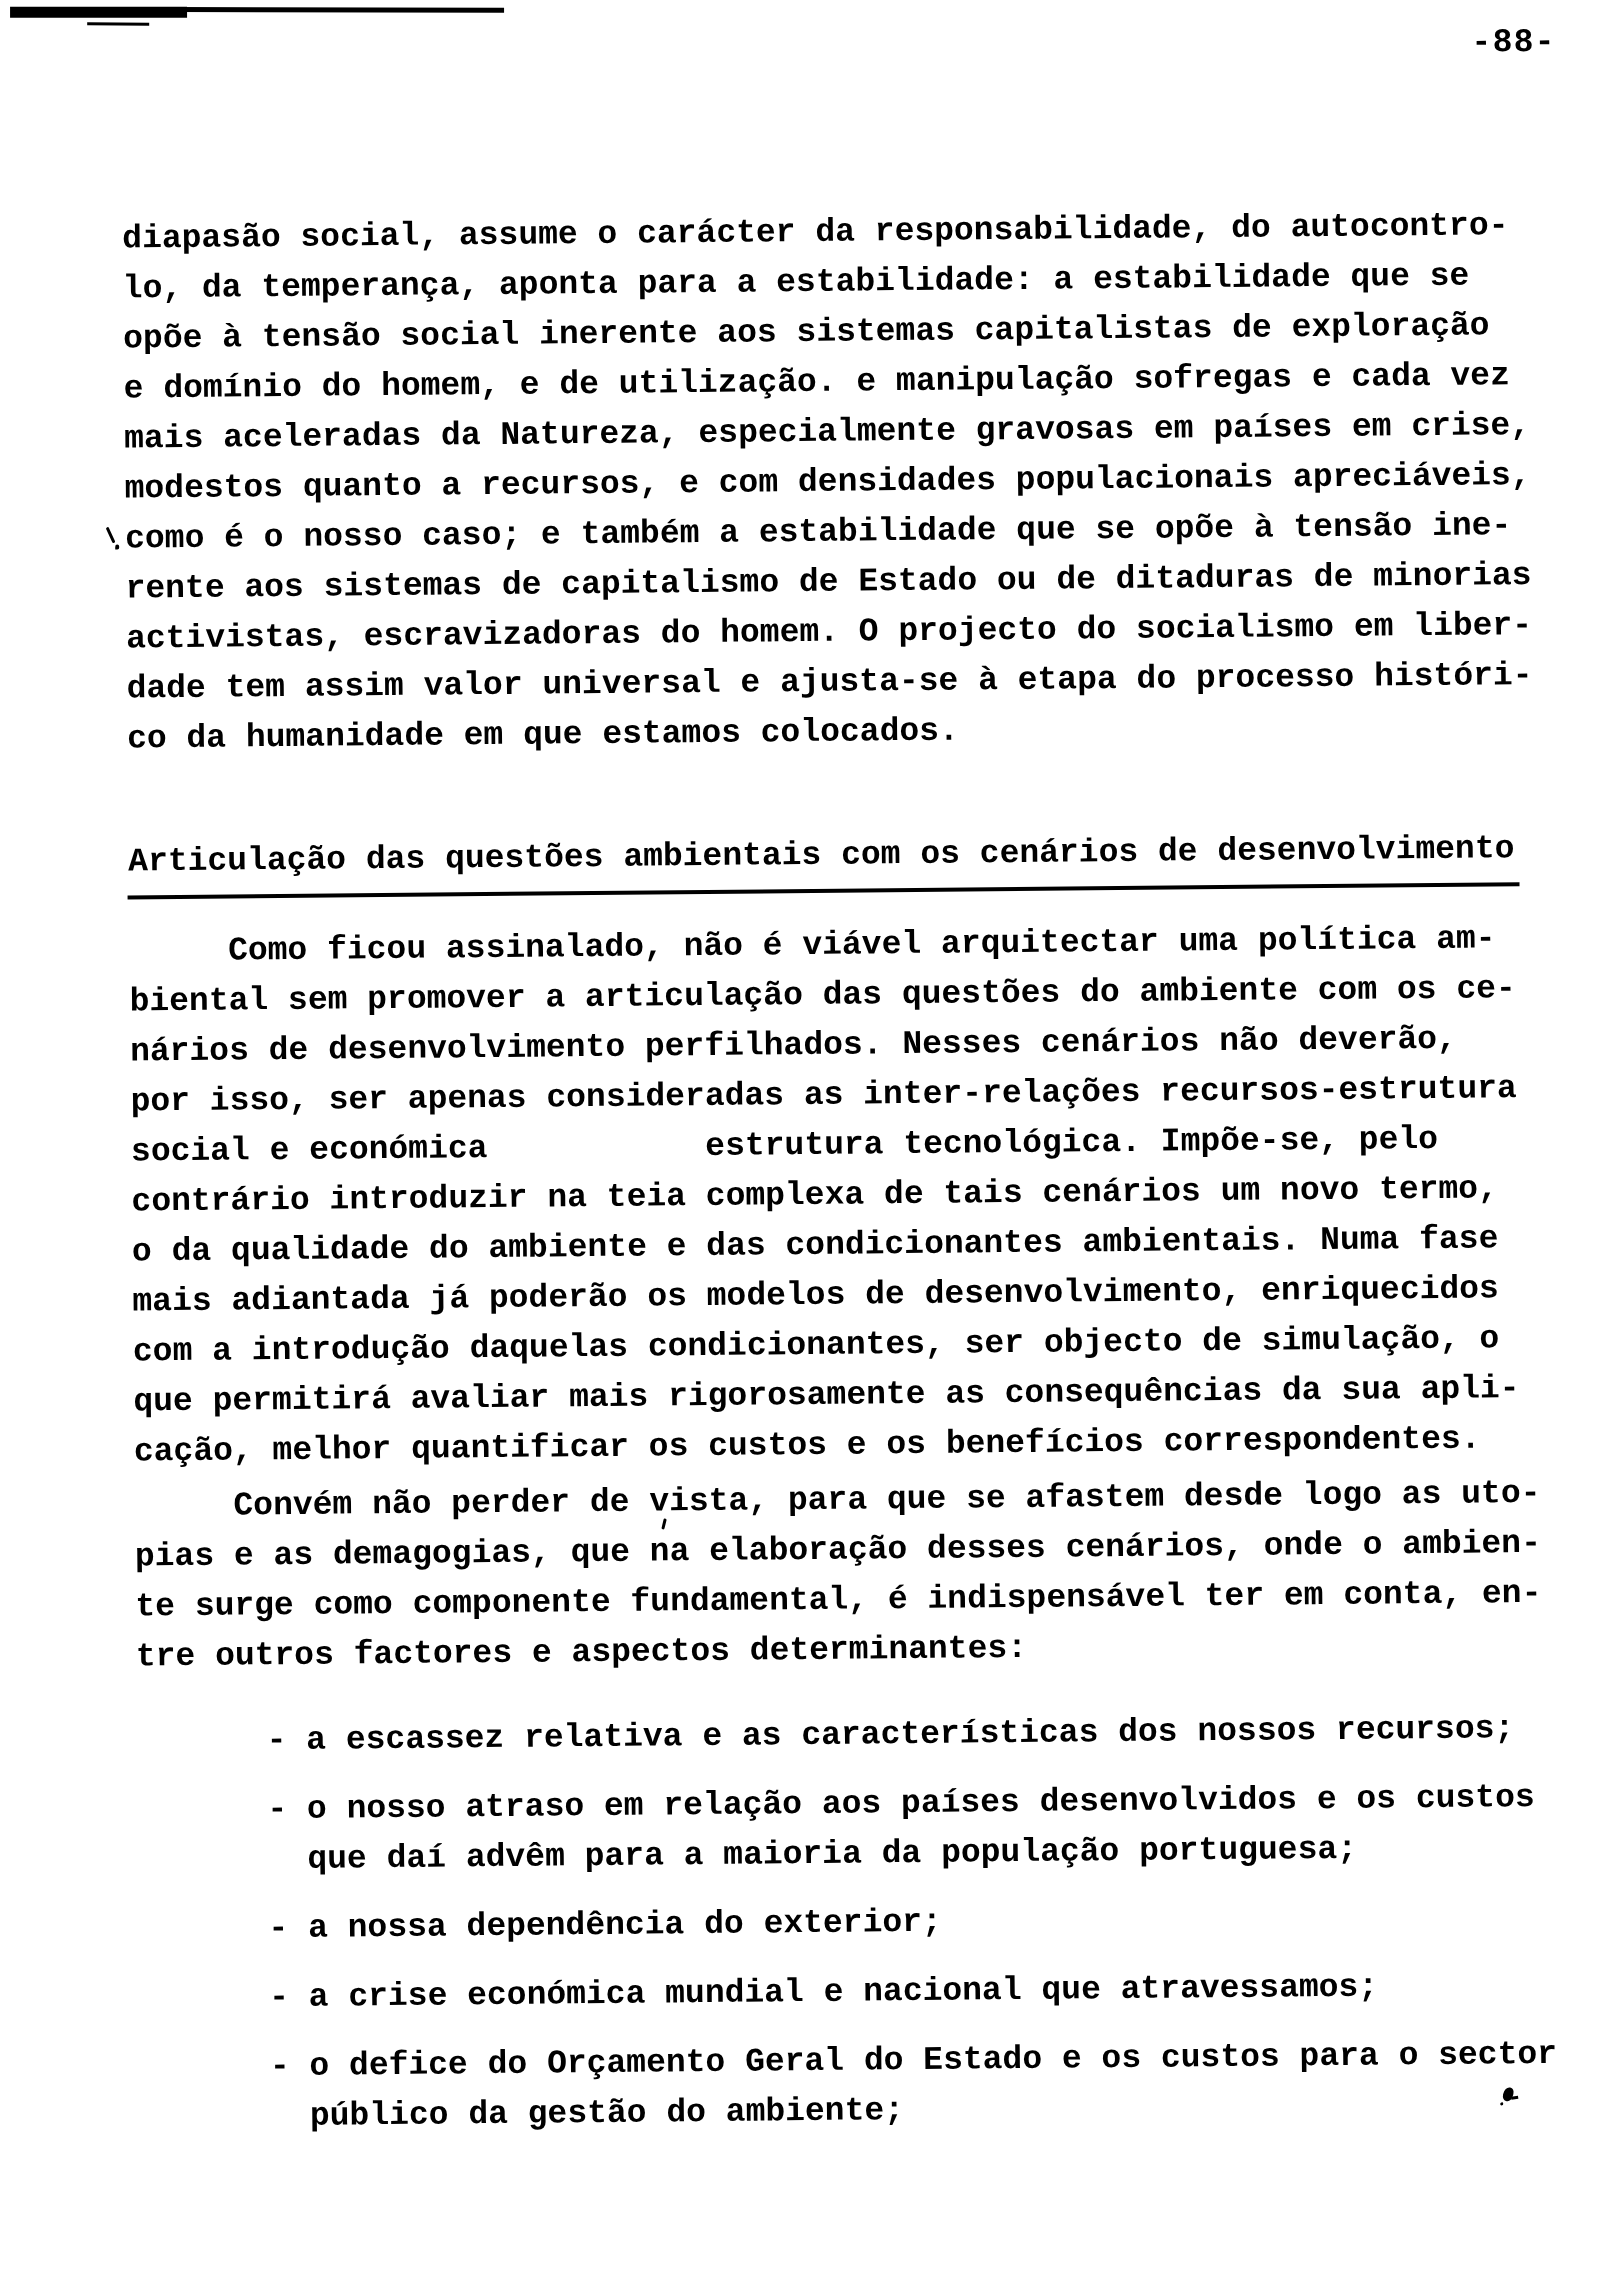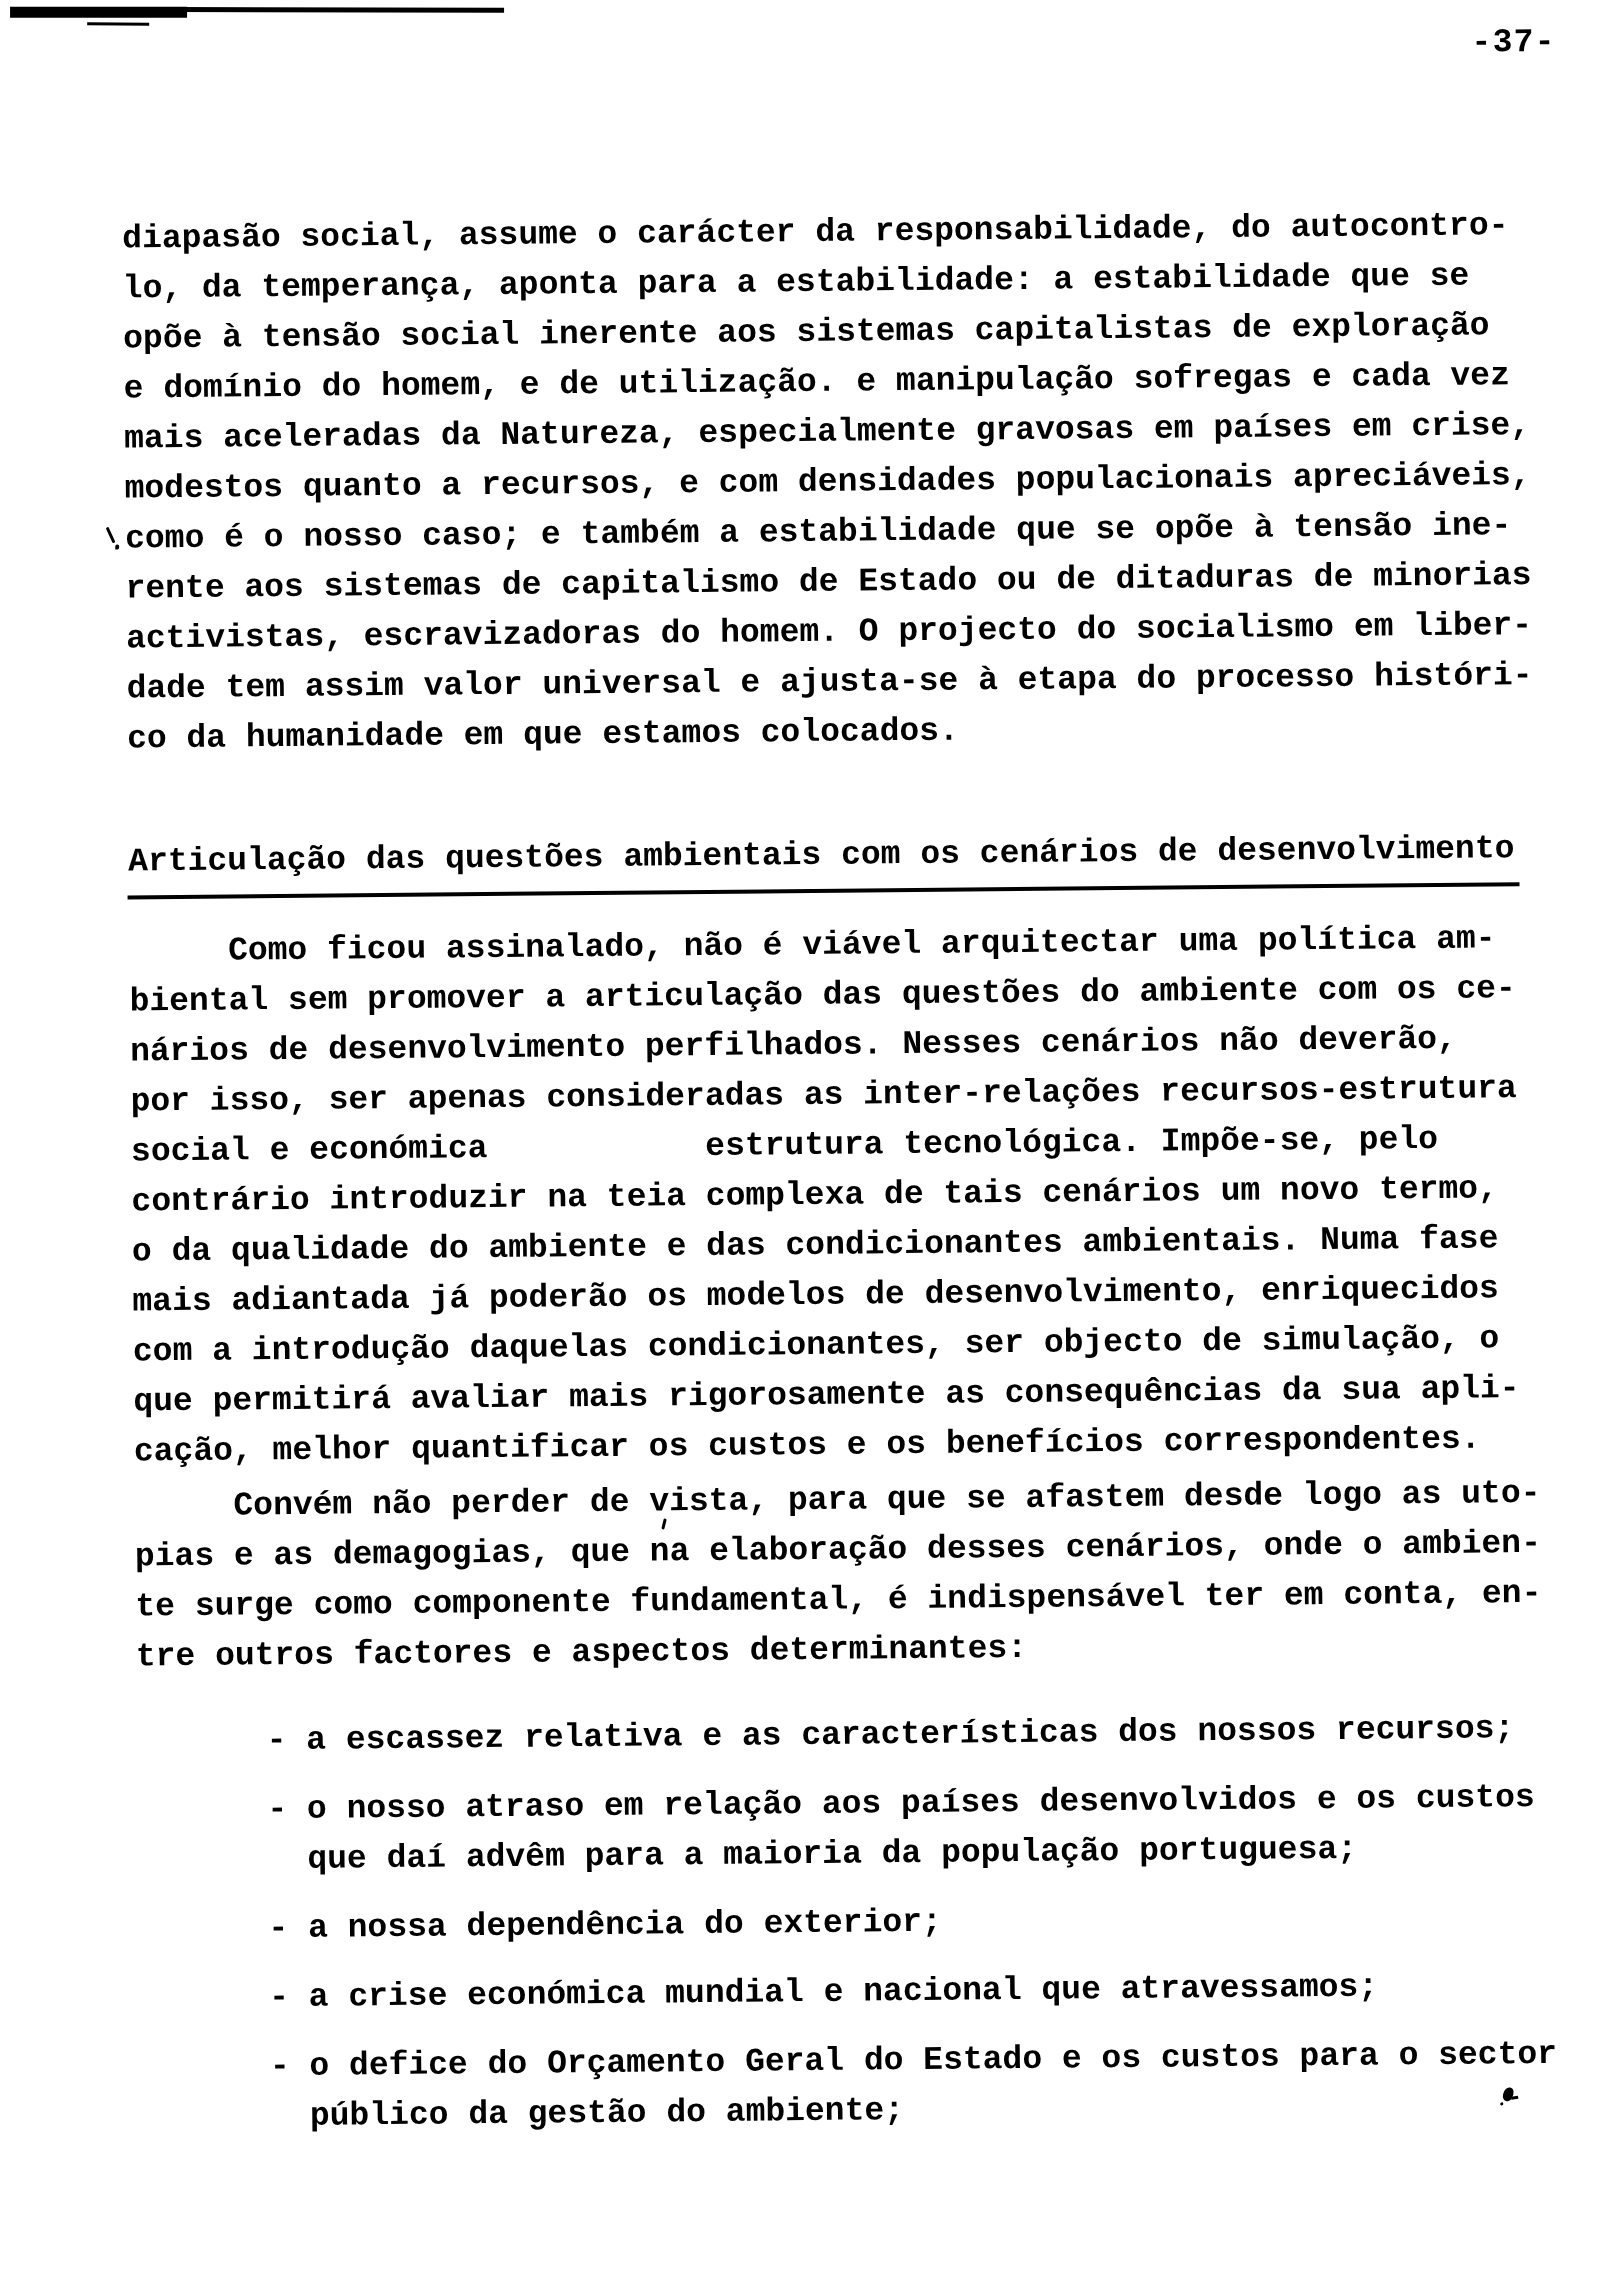--- a/index.html
+++ b/index.html
@@ -116,21 +116,21 @@
 </head>
 <body>
 
 <div class="page">
   <div class="scan-rotate">
 
     <div class="smear-a"></div>
     <div class="smear-b"></div>
     <div class="smear-c"></div>
 
-    <div class="page-number">-37-</div>
+    <div class="page-number">-88-</div>
 
     <div class="textblock para1">
       <div class="line">diapasão social, assume o carácter da responsabilidade, do autocontro-</div>
       <div class="line">lo, da temperança, aponta para a estabilidade: a estabilidade que se</div>
       <div class="line">opõe à tensão social inerente aos sistemas capitalistas de exploração</div>
       <div class="line">e domínio do homem, e de utilização. e manipulação sofregas e cada vez</div>
       <div class="line">mais aceleradas da Natureza, especialmente gravosas em países em crise,</div>
       <div class="line">modestos quanto a recursos, e com densidades populacionais apreciáveis,</div>
       <div class="line">como é o nosso caso; e também a estabilidade que se opõe à tensão ine-</div>
       <div class="line">rente aos sistemas de capitalismo de Estado ou de ditaduras de minorias</div>

